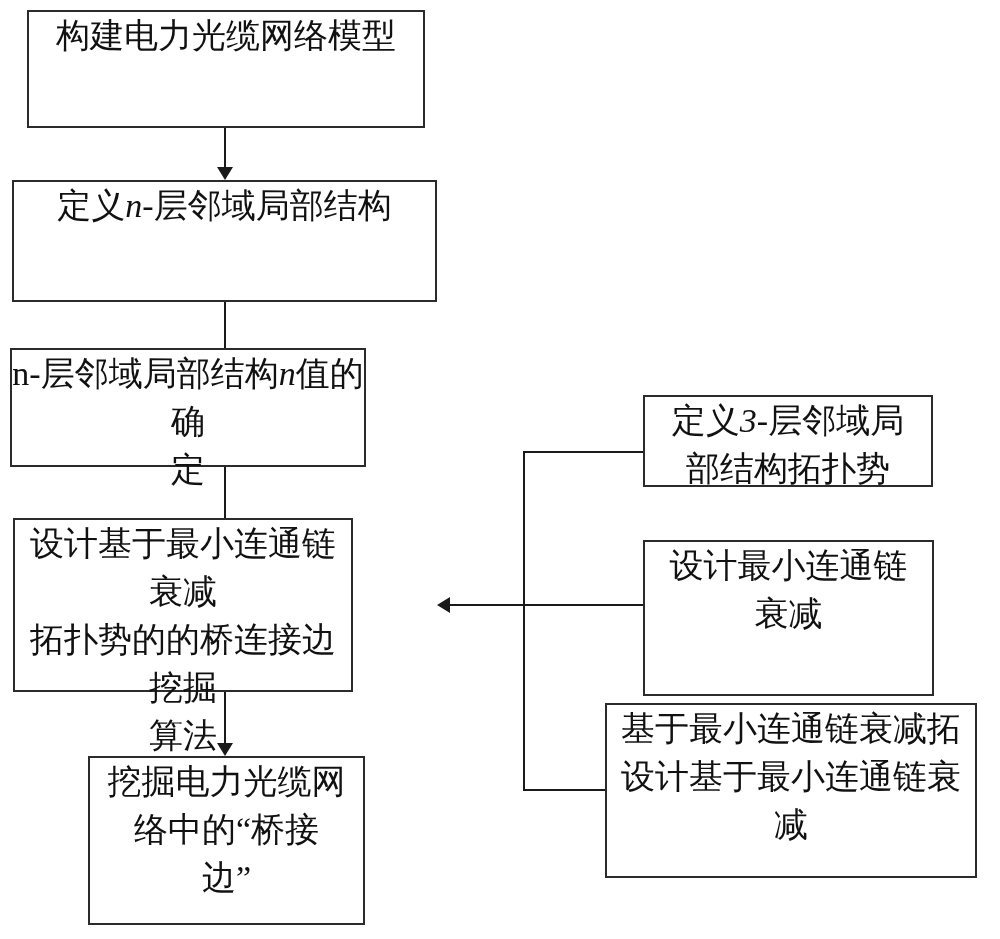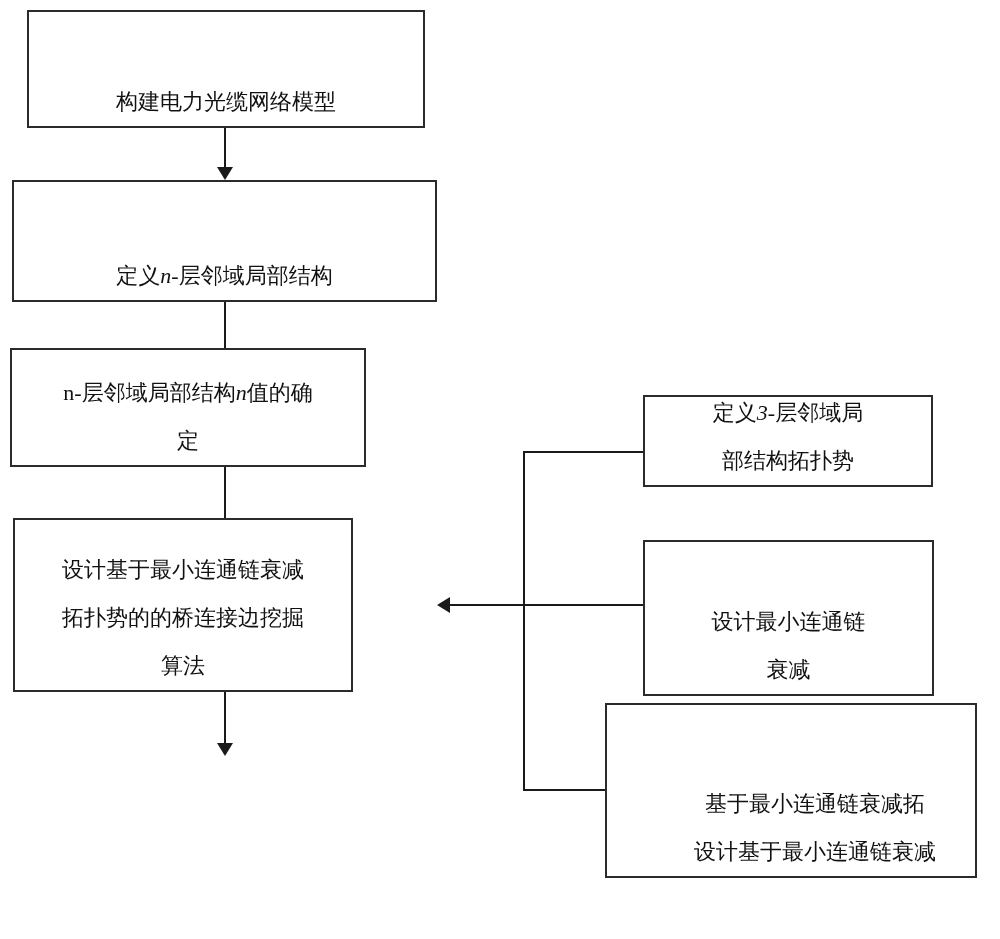--- a/index.html
+++ b/index.html
@@ -12,24 +12,24 @@
     font-family: "Liberation Serif", "DejaVu Serif", serif;
     color: #111111;
     overflow: hidden;
   }
   .box {
     position: absolute;
     border: 2px solid #2b2b2b;
     background: #ffffff;
     display: flex;
     flex-direction: column;
-    justify-content: flex-end;
+    justify-content: flex-start;
     align-items: center;
     text-align: center;
-    font-size: 22px;
+    font-size: 34px;
     line-height: 48px;
   }
   .it { font-style: italic; }
   .vline, .hline { position: absolute; background: #1a1a1a; }
   .vline { width: 2px; }
   .hline { height: 2px; }
   .arr { position: absolute; width: 0; height: 0; }
   .arr-down {
     border-left: 8px solid transparent;
     border-right: 8px solid transparent;
@@ -41,21 +41,21 @@
     border-right: 13px solid #1a1a1a;
   }
   
   .b-l1 { left: 27px;  top: 10px;  width: 398px; height: 118px; }
   .b-l2 { left: 12px;  top: 180px; width: 425px; height: 122px; }
   .b-l3 { left: 10px;  top: 348px; width: 356px; height: 119px; }
   .b-l4 { left: 13px;  top: 518px; width: 340px; height: 174px; }
   .b-l5 { left: 88px;  top: 756px; width: 277px; height: 169px; }
   .b-r1 { left: 643px; top: 395px; width: 290px; height: 92px; }
   .b-r2 { left: 643px; top: 540px; width: 291px; height: 156px; }
-  .b-r3 { left: 605px; top: 703px; width: 372px; height: 175px; padding-left: 48px; }
+  .b-r3 { left: 605px; top: 703px; width: 372px; height: 175px; }
   
   .e1    { left: 224px; top: 128px; height: 42px; }
   .a1    { left: 217px; top: 167px; }
   .e2    { left: 224px; top: 302px; height: 46px; }
   .e3    { left: 224px; top: 467px; height: 51px; }
   .e4    { left: 224px; top: 692px; height: 53px; }
   .a2    { left: 217px; top: 743px; }
   .trunk { left: 523px; top: 451px; height: 340px; }
   .br1   { left: 523px; top: 451px; width: 120px; }
   .br2   { left: 448px; top: 604px; width: 195px; }
@@ -93,20 +93,31 @@
       <span>设计基于最小连通链衰减</span>
     </div>
     <div>
       <span>拓扑势的的桥连接边挖掘</span>
     </div>
     <div>
       <span>算法</span>
     </div>
   </div>
 
+  <div class="box b-l5">
+    <div>
+      <span>挖掘电力光缆网</span>
+    </div>
+    <div>
+      <span>络中的“桥接</span>
+    </div>
+    <div>
+      <span>边”</span>
+    </div>
+  </div>
 
   <div class="box b-r1">
     <div>
       <span>定义</span><span class="it">3-</span><span>层邻域局</span>
     </div>
     <div>
       <span>部结构拓扑势</span>
     </div>
   </div>
 

